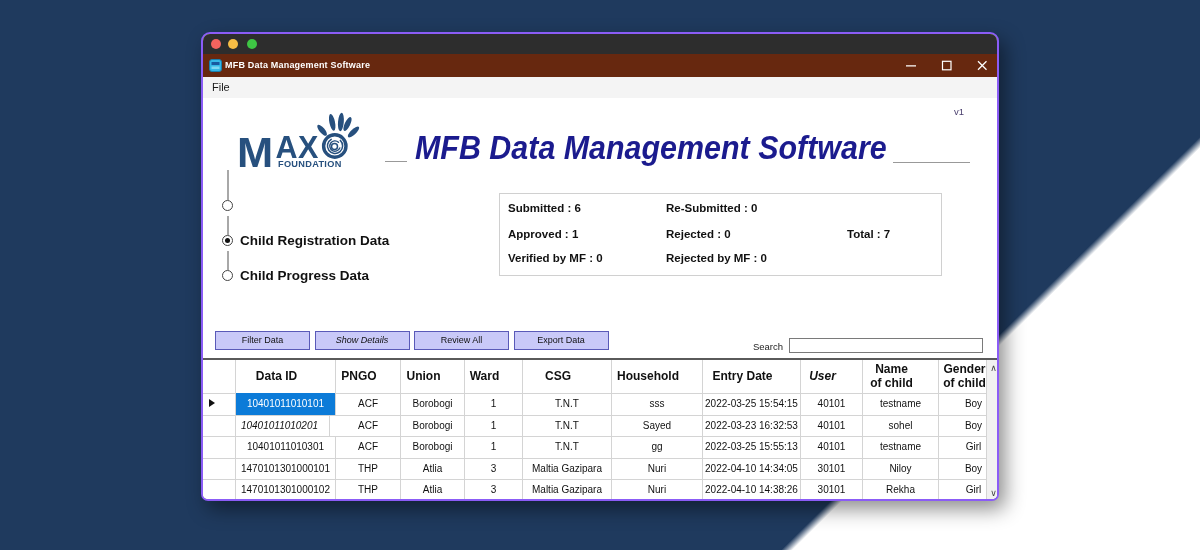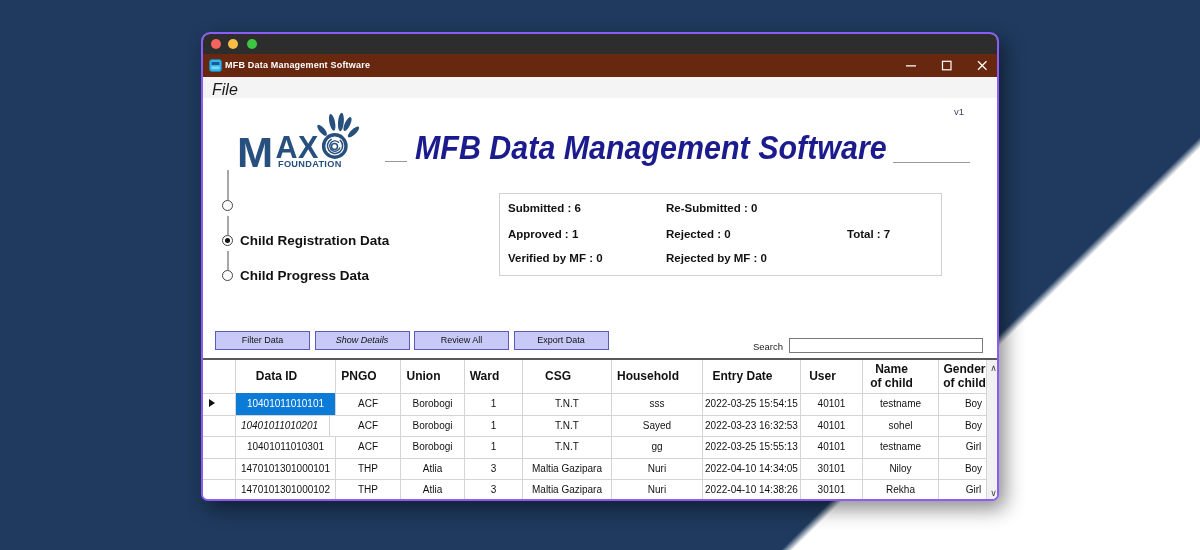--- a/index.html
+++ b/index.html
@@ -15,21 +15,21 @@
     background:#bef264;
     border:2px solid #8b5cf6;
     box-shadow:6px 8px 20px rgba(0,0,0,0.45);
     overflow:hidden;
   }
   #topbar { position:absolute; left:0; top:0; width:100%; height:20px; background:#2d2d2d; }
   .tl { position:absolute; top:5px; width:10px; height:10px; border-radius:50%; }
   #titlebar { position:absolute; left:0; top:20px; width:100%; height:22.5px; background:#67280f; }
   #titlebar .ttl { position:absolute; left:22px; top:5.5px; color:#ffffff; font-size:9px; font-weight:700; letter-spacing:0.2px;}
   #menubar { position:absolute; left:0; top:42.5px; width:100%; height:21.5px; background:#f4f4f4; }
-  #menubar span { position:absolute; left:9px; top:4px; font-size:16px; color:#1a1a1a;font-style:italic; }
+  #menubar span { position:absolute; left:9px; top:4px; font-size:11px; color:#1a1a1a; }
   #content { position:absolute; left:0; top:64px; width:100%; height:403px; background:#ffffff; }
 
   .abs { position:absolute; }
   #v1 { left:751px; top:72px; font-size:9.5px; color:#4a3f6e; }
   #heading { left:212px; top:95px; font-size:33px; font-style:italic; font-weight:700; color:#1b1b8e; white-space:nowrap; transform:scaleX(0.922); transform-origin:left top; }
   .uline { position:absolute; height:1px; background:#999; }
 
   .vline { position:absolute; left:24px; width:1.5px; background:#a8a8a8; }
   .radio { position:absolute; width:11px; height:11px; border:1px solid #444; border-radius:50%; background:#fff; }
   .radio.sel::after { content:""; position:absolute; left:2px; top:2px; width:5px; height:5px; border-radius:50%; background:#111; }
@@ -130,21 +130,21 @@
 
   <div id="grid">
       <div class="hcell" style="left:0px; width:33px;"></div>
       <div class="hcell" style="left:33px; width:100px;">Data ID</div>
       <div class="hcell" style="left:133px; width:65px;">PNGO</div>
       <div class="hcell" style="left:198px; width:64px;">Union</div>
       <div class="hcell" style="left:262px; width:58px;">Ward</div>
       <div class="hcell" style="left:320px; width:89px;">CSG</div>
       <div class="hcell" style="left:409px; width:91px;">Household</div>
       <div class="hcell" style="left:500px; width:98px;">Entry Date</div>
-      <div class="hcell" style="left:598px; width:62px;">User</div>
+      <div class="hcell" style="left:598px; width:62px;font-style:italic;">User</div>
       <div class="hcell" style="left:660px; width:76px;">Name<br>of child</div>
       <div class="hcell" style="left:736px; width:70px;">Gender<br>of child</div>
       <div class="hrule" style="top:33px;"></div>
       <div class="cell" id="selcell" style="left:33px; top:33px; width:100px;">10401011010101</div>
       <div class="cell" style="left:133px; top:33px; width:65px;">ACF</div>
       <div class="cell" style="left:198px; top:33px; width:64px;">Borobogi</div>
       <div class="cell" style="left:262px; top:33px; width:58px;">1</div>
       <div class="cell" style="left:320px; top:33px; width:89px;">T.N.T</div>
       <div class="cell" style="left:409px; top:33px; width:91px;">sss</div>
       <div class="cell" style="left:500px; top:33px; width:98px;">2022-03-25 15:54:15</div>

